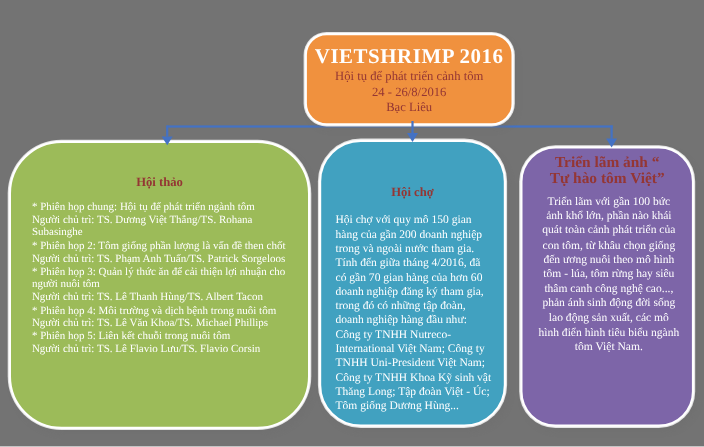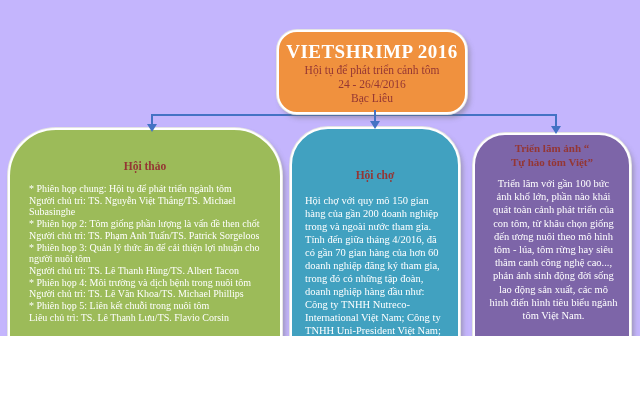--- a/index.html
+++ b/index.html
@@ -1,17 +1,17 @@
 <!DOCTYPE html>
 <html><head>
 <meta charset="utf-8">
 <style>
   html,body { margin:0; padding:0; background:#ffffff; }
   .canvas {
-    position:relative; width:640px; height:336px; background:#c4b5fd;
+    position:relative; width:640px; height:406px; background:#737373;
     font-family:"Liberation Serif","DejaVu Serif",serif; overflow:hidden;
   }
   .box {
     position:absolute; box-sizing:border-box;
     border:2px solid #ffffff;
     box-shadow: 0 0 0 1px #e4e4e4, 3px 4px 5px rgba(110,110,110,0.45);
   }
   .box-title {
     text-align:center; font-weight:bold; color:#943634;
   }
@@ -27,21 +27,21 @@
   .g .box-title { margin-top:30px; font-size:11.5px; }
   .g .box-body { margin:11px 13px 0 19px; font-size:10px; line-height:11.7px; }
 
   
   .t { left:290px; top:127px; width:170px; height:261px; background:#41A1C0; border-radius:38px; z-index:1; }
   .t .box-title { margin-top:40px; font-size:11.5px; }
   .t .box-body { margin:13px 9px 0 13px; font-size:10.5px; line-height:13px; }
 
   
   .p { left:473px; top:133px; width:158px; height:255px; background:#7D65A8; border-radius:32px; z-index:1; }
-  .p .box-title { margin-top:7px; font-size:11px; line-height:13.5px; white-space:pre-line; }
+  .p .box-title { margin-top:7px; font-size:14px; line-height:13.5px; white-space:pre-line; }
   .p .box-body { margin:8px 11px 0 14px; font-size:10.5px; line-height:13.2px;text-align:center; }
 
   
   .conn { position:absolute; background:#4472C4; z-index:0; }
   .hline { left:152px; top:114px; width:405px; height:2px; }
   .vstub { width:2px; }
   .v-left   { left:151px; top:114px; height:10px; }
   .v-center { left:374px; top:110px; height:11px; z-index:3; }
   .v-right  { left:555px; top:114px; height:12px; }
   .ahead {
@@ -62,37 +62,37 @@
   <div class="conn vstub v-left"></div>
   <div class="conn vstub v-center"></div>
   <div class="conn vstub v-right"></div>
   <div class="ahead a-left"></div>
   <div class="ahead a-center"></div>
   <div class="ahead a-right"></div>
 
   <div class="box hdr">
     <div class="hdr-title">VIETSHRIMP 2016</div>
     <div class="hdr-sub">Hội tụ để phát triển  cảnh tôm</div>
-    <div class="hdr-sub">24 - 26/4/2016</div>
+    <div class="hdr-sub">24 - 26/8/2016</div>
     <div class="hdr-sub">Bạc Liêu</div>
   </div>
 
   <div class="box g">
     <div class="box-title">Hội thảo</div>
     <div class="box-body">
       <div>* Phiên họp chung: Hội tụ để phát triển ngành tôm</div>
-      <div>Người chủ trì: TS. Nguyễn Việt Thắng/TS. Michael Subasinghe</div>
+      <div>Người chủ trì: TS. Dương Việt Thắng/TS. Rohana Subasinghe</div>
       <div>* Phiên họp 2: Tôm giống phần lượng là vấn đề then chốt</div>
       <div>Người chủ trì: TS. Phạm Anh Tuấn/TS. Patrick Sorgeloos</div>
       <div>* Phiên họp 3: Quản lý thức ăn để cải thiện lợi nhuận cho người nuôi tôm</div>
       <div>Người chủ trì: TS. Lê Thanh Hùng/TS. Albert Tacon</div>
       <div>* Phiên họp 4: Môi trường và dịch bệnh trong nuôi tôm</div>
       <div>Người chủ trì: TS. Lê Văn Khoa/TS. Michael Phillips</div>
       <div>* Phiên họp 5: Liên kết chuỗi trong nuôi tôm</div>
-      <div>Liêu chủ trì: TS. Lê Thanh Lưu/TS. Flavio Corsin</div>
+      <div>Người chủ trì: TS. Lê Flavio Lưu/TS. Flavio Corsin</div>
     </div>
   </div>
 
   <div class="box t">
     <div class="box-title">Hội chợ</div>
     <div class="box-body">Hội chợ với quy mô 150 gian hàng của gần 200 doanh nghiệp trong và ngoài nước tham gia. Tính đến giữa tháng 4/2016, đã có gần 70 gian hàng của hơn 60 doanh nghiệp đăng ký tham gia, trong đó có những tập đoàn, doanh nghiệp hàng đầu như: Công ty TNHH Nutreco-International Việt Nam; Công ty TNHH Uni-President Việt Nam; Công ty TNHH Khoa Kỹ sinh vật Thăng Long; Tập đoàn Việt - Úc; Tôm giống Dương Hùng...</div>
   </div>
 
   <div class="box p">
     <div class="box-title">Triển lãm ảnh “

